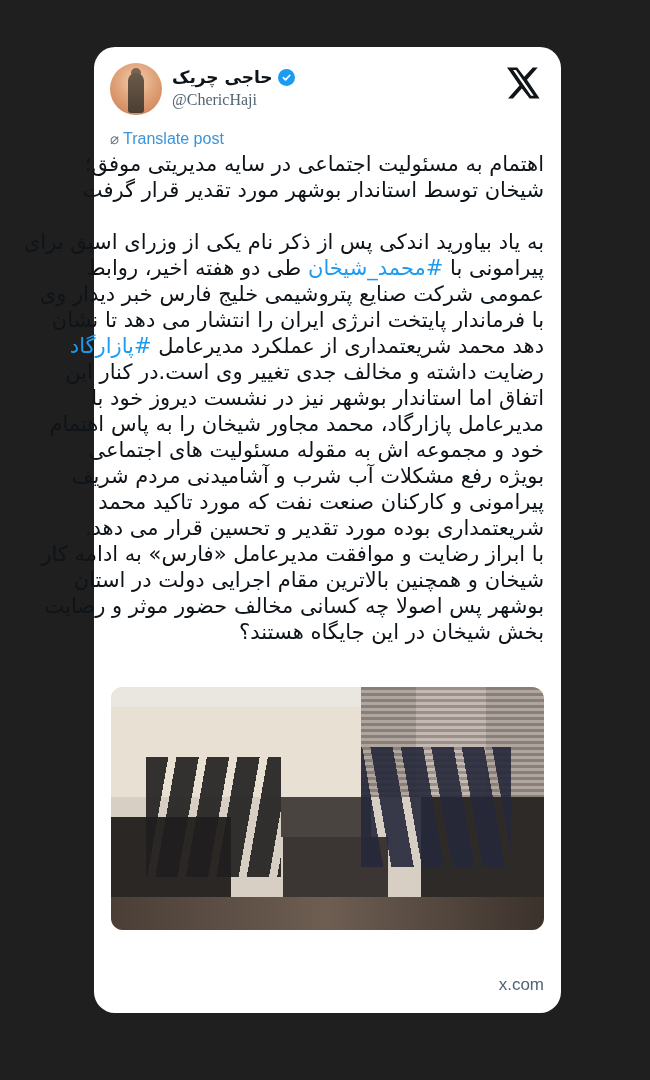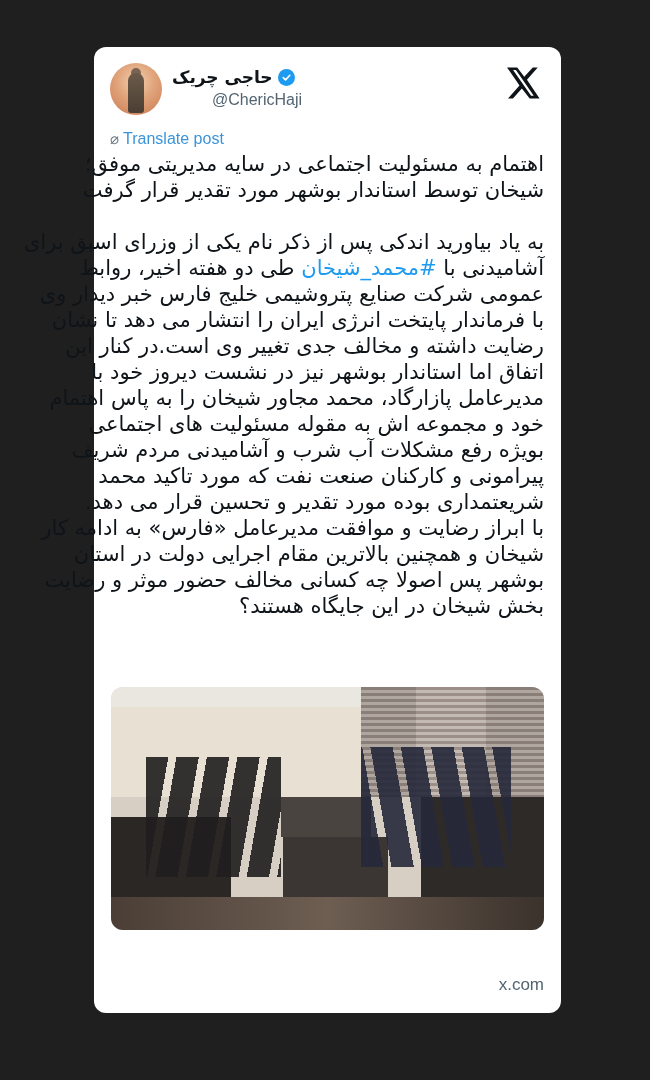--- a/index.html
+++ b/index.html
@@ -5,21 +5,21 @@
   html, body { margin: 0; padding: 0; }
   body {
     width: 650px; height: 1080px;
     background: #1f1f1f;
     font-family: "DejaVu Sans", sans-serif;
     position: relative; overflow: hidden;
   }
   .card {
     position: absolute; left: 94px; top: 47px;
     width: 467px; height: 966px;
-    background: #ffffff; border-radius: 12px;
+    background: #ffffff; border-radius: 21px;
   }
   .avatar {
     position: absolute; left: 16px; top: 16px;
     width: 52px; height: 52px; border-radius: 50%;
     background: radial-gradient(circle at 50% 35%, #f2d0b0 0%, #e0a37a 45%, #c97a50 100%);
     overflow: hidden;
   }
   .avatar .figure {
     position: absolute; left: 18px; top: 10px; width: 16px; height: 40px;
     background: linear-gradient(#6a5a4a, #4b3e32); border-radius: 8px 8px 3px 3px;
@@ -32,21 +32,21 @@
     position: absolute; left: 78px; top: 20px;
     display: flex; align-items: center; gap: 5px;
   }
   .display-name { font-size: 17px; font-weight: bold; color: #0f1419; direction: rtl; }
   .verified {
     width: 17px; height: 17px; border-radius: 50%; background: #1d9bf0;
     display: inline-flex; align-items: center; justify-content: center;
   }
   .handle {
     position: absolute; left: 78px; top: 44px;
-    font-size: 16px; color: #536471; font-family: Liberation Sans, sans-serif; margin-left: 40px;
+    font-size: 16px; color: #536471; font-family: Liberation Serif, serif;
   }
   .x-logo { position: absolute; right: 20px; top: 20px; width: 34px; height: 32px; }
   .translate {
     position: absolute; left: 16px; top: 83px;
     display: flex; align-items: center; gap: 4px;
     font-family: "Liberation Sans", sans-serif; font-size: 16px; color: #3b94d9;
   }
   .translate .ti { color: #6b7780; font-size: 15px; }
   .tweet-text {
     position: absolute; left: 16px; top: 104px; width: 434px;
@@ -108,23 +108,24 @@
   <div class="translate">
     <span class="ti">⌀</span>
     <span>Translate post</span>
   </div>
 
   <div class="tweet-text">
     <span class="line">اهتمام به مسئولیت اجتماعی در سایه مدیریتی موفق؛</span>
     <span class="line">شیخان توسط استاندار بوشهر مورد تقدیر قرار گرفت</span>
     <span class="blank"></span>
     <span class="line">به یاد بیاورید اندکی پس از ذکر نام یکی از وزرای اسبق برای</span>
-    <span class="line"><span>آشامیدنی با </span><span class="hashtag">#محمد_شیخان</span><span> طی دو هفته اخیر، روابط</span></span>
+    <span class="line"><span>پیرامونی با </span><span class="hashtag">#محمد_شیخان</span><span> طی دو هفته اخیر، روابط</span></span>
     <span class="line">عمومی شرکت صنایع پتروشیمی خلیج فارس خبر دیدار وی</span>
     <span class="line">با فرماندار پایتخت انرژی ایران را انتشار می دهد تا نشان</span>
+    <span class="line"><span>دهد محمد شریعتمداری از عملکرد مدیرعامل </span><span class="hashtag">#پازارگاد</span></span>
     <span class="line">رضایت داشته و مخالف جدی تغییر وی است.در کنار این</span>
     <span class="line">اتفاق اما استاندار بوشهر نیز در نشست دیروز خود با</span>
     <span class="line">مدیرعامل پازارگاد، محمد مجاور شیخان را به پاس اهتمام</span>
     <span class="line">خود و مجموعه اش به مقوله مسئولیت های اجتماعی</span>
     <span class="line">بویژه رفع مشکلات آب شرب و آشامیدنی مردم شریف</span>
     <span class="line">پیرامونی و کارکنان صنعت نفت که مورد تاکید محمد</span>
     <span class="line">شریعتمداری بوده مورد تقدیر و تحسین قرار می دهد.</span>
     <span class="line">با ابراز رضایت و موافقت مدیرعامل «فارس» به ادامه کار</span>
     <span class="line">شیخان و همچنین بالاترین مقام اجرایی دولت در استان</span>
     <span class="line">بوشهر پس اصولا چه کسانی مخالف حضور موثر و رضایت</span>

